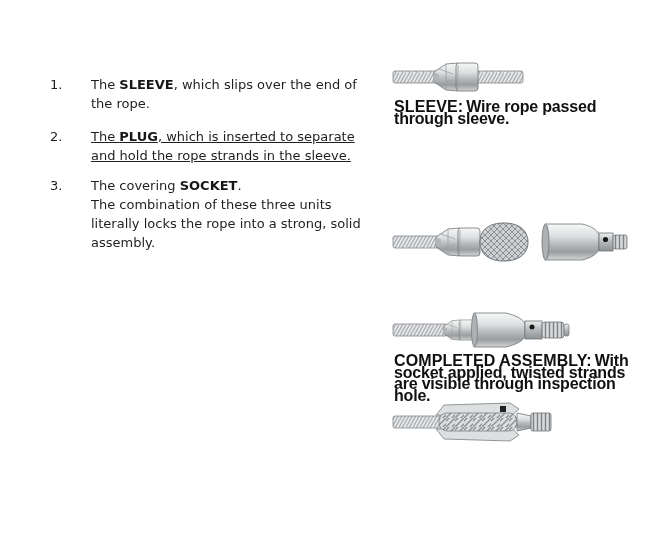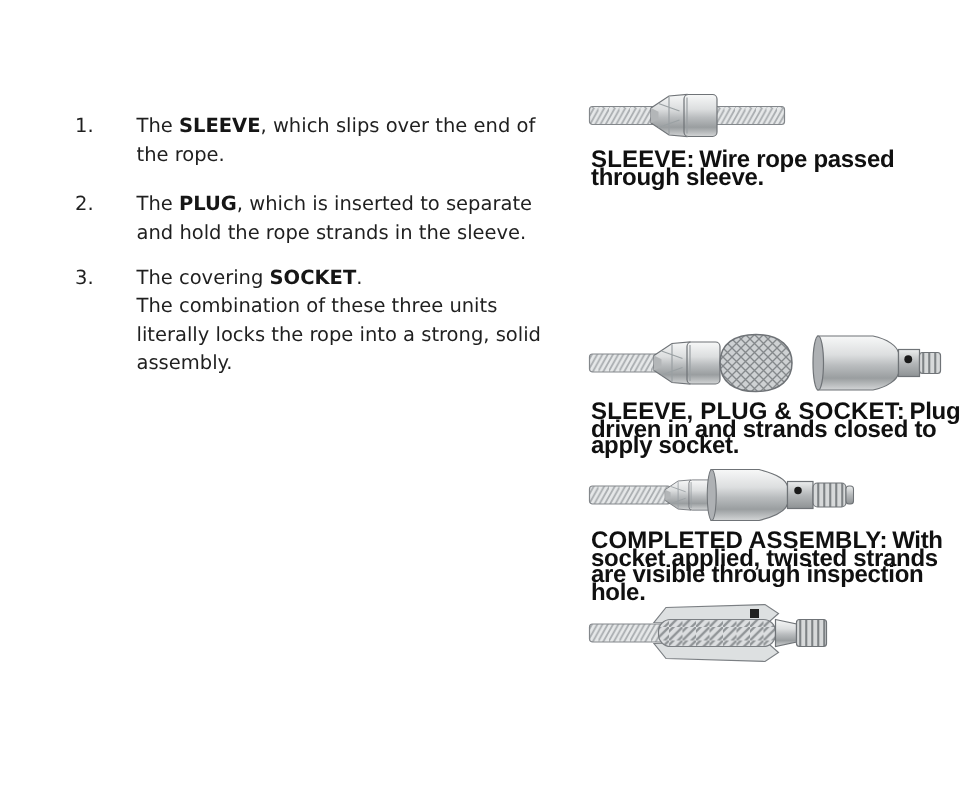--- a/index.html
+++ b/index.html
@@ -9,21 +9,21 @@
   
   #steps{position:absolute;left:10px;top:62px;width:330px;color:#1f1f1f;
          font-size:13px;line-height:19px;}
   .step{display:flex;align-items:flex-start;}
   .step .num{width:28px;flex:0 0 28px;}
   .step .txt{flex:1;margin-left:13px;}
   .step b{font-weight:bold;color:#161616;}
   .step1{margin-bottom:14px;}
   .step1 .txt{max-width:300px;}
   .step2{margin-bottom:11px;}
-  .step2 .txt{max-width:282px;}
+  .step2 .txt{max-width:282px;text-decoration:underline;}
   .step3 .txt{max-width:300px;}
 
   
   .fig{position:absolute;left:392px;width:252px;}
   .fig svg{display:block;}
   .cap{margin:5px 0 0 2px;width:250px;color:#101010;
        font-family:"Liberation Sans",sans-serif;font-size:16px;line-height:11.5px;
        font-weight:bold;letter-spacing:-0.2px;}
   .cap .lbl{letter-spacing:0.1px;margin-right:3px;}
   #fig1{top:58px;}
@@ -108,21 +108,20 @@
       <use href="#sleeve-shape" x="42" y="6"></use>
       <path d="M88,22 C88,9 98,3 112,3 C129,3 136,12 136,22 C136,32 129,41 112,41 C98,41 88,35 88,22 Z" fill="url(#mesh)" stroke="#6f7377" stroke-width="1"></path>
       <g transform="translate(150,3)">
         <path d="M3,1 L40,1 C50,3 56,8 57,12 L57,26 C56,30 50,35 40,37 L3,37 Z" fill="url(#gm)" stroke="#6f7377" stroke-width="0.8"></path>
         <ellipse cx="3.5" cy="19" rx="3.5" ry="18" fill="#aeb1b4" stroke="#6f7377" stroke-width="0.8"></ellipse>
         <rect x="57" y="10" width="14" height="18" fill="url(#gm2)" stroke="#6f7377" stroke-width="0.8"></rect>
         <circle cx="63.5" cy="16.5" r="2.6" fill="#1a1a1a"></circle>
         <rect x="71" y="12" width="14" height="14" rx="2" fill="url(#thr)" stroke="#6f7377" stroke-width="0.8"></rect>
       </g>
     </svg>
-    <p class="cap"><span class="lbl">SLEEVE, PLUG &amp; SOCKET:</span><span>Plug driven in and strands closed to apply socket.</span></p>
   </div>
 
   <div class="fig" id="fig4">
     <svg width="182" height="40" viewBox="0 0 182 40">
       <rect x="1" y="14" width="54" height="12" rx="2" fill="url(#rope)" stroke="#83878b" stroke-width="0.8"></rect>
       <g transform="translate(50,8.5) scale(0.72)">
         <use href="#sleeve-shape"></use>
       </g>
       <g>
         <path d="M82,3 L114,3 C126,6 132,10 133,14 L133,26 C132,30 126,34 114,37 L82,37 Z" fill="url(#gm)" stroke="#6f7377" stroke-width="0.8"></path>

